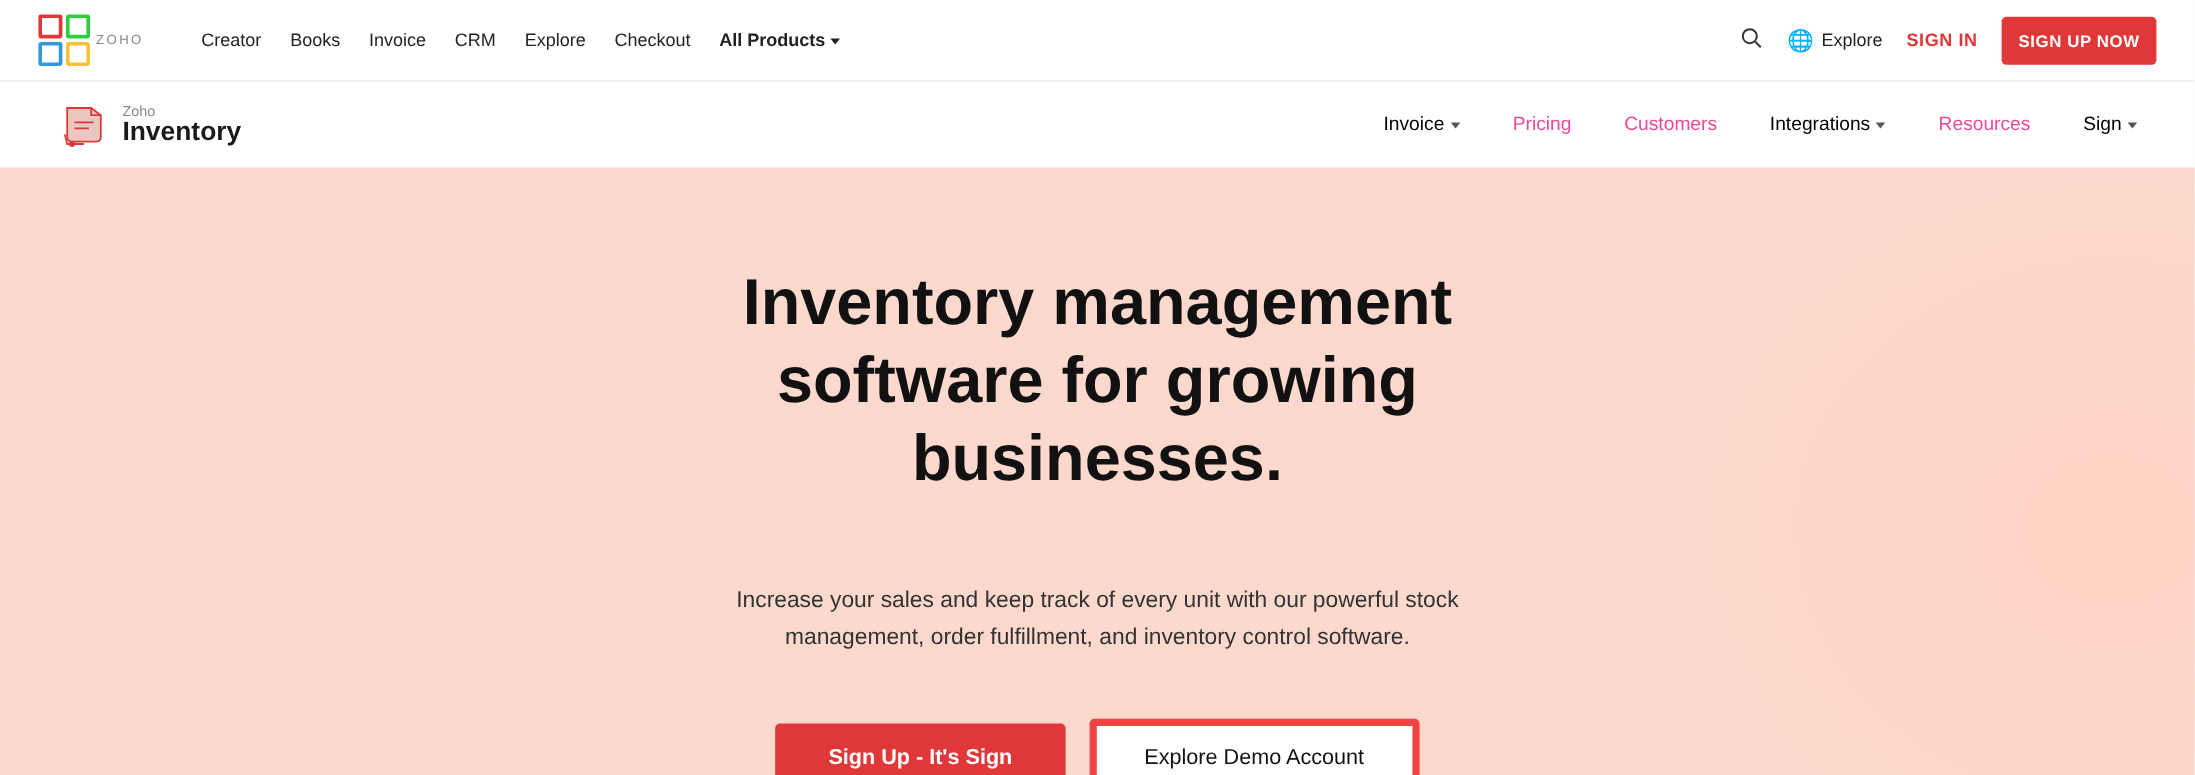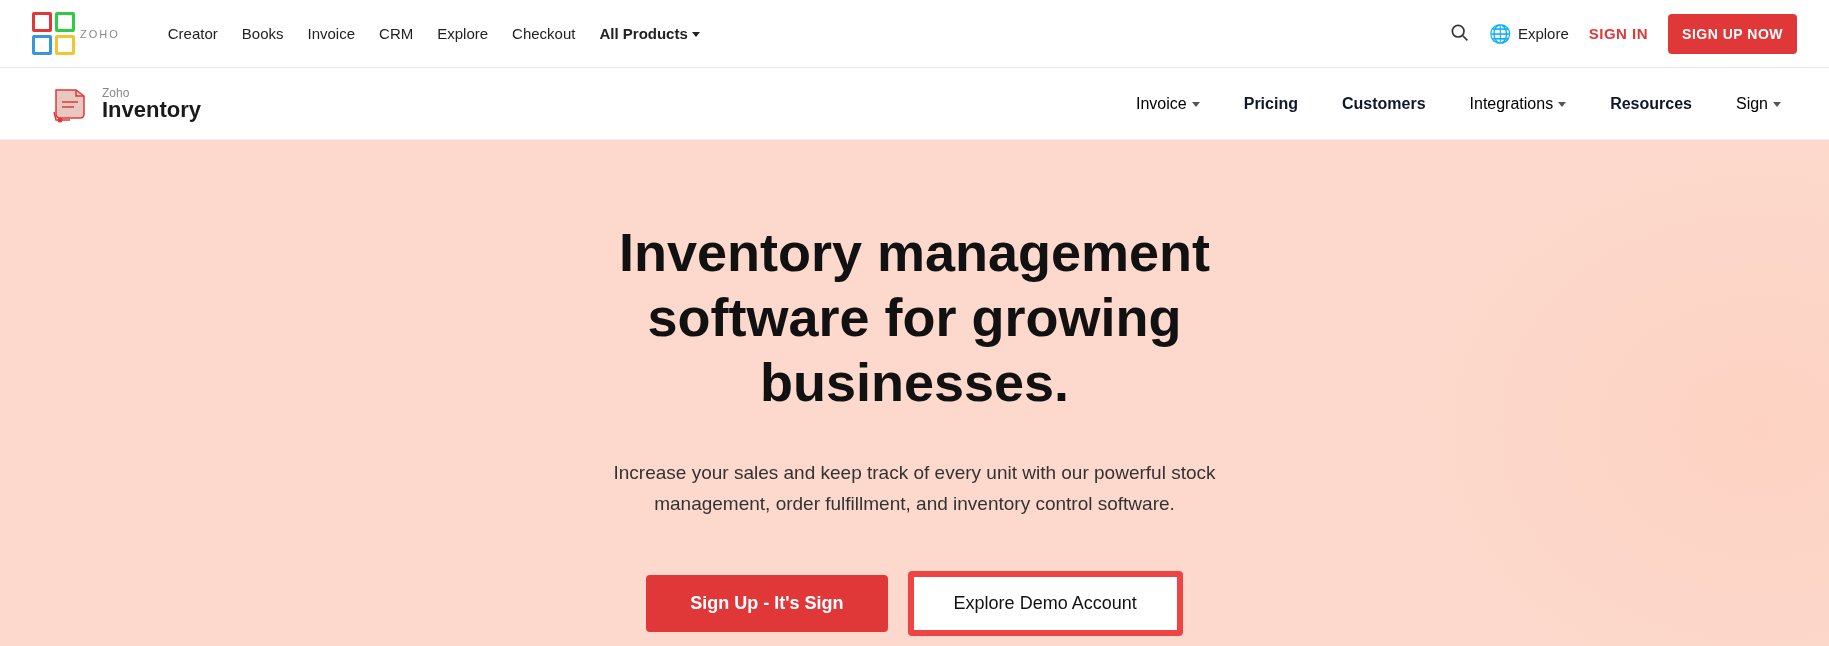--- a/index.html
+++ b/index.html
@@ -143,23 +143,23 @@
       font-weight: 700;
       color: #1a1a1a;
     }
     .second-nav-links {
       display: flex;
       align-items: center;
       gap: 44px;
     }
     .second-nav-links a {
       text-decoration: none;
-      color: #0f172a;
+      color: #ec4899;
       font-size: 16px;
-      font-weight: 700;
+      font-weight: 400;
     }
     .nav-link-with-chevron {
       display: flex;
       align-items: center;
       gap: 5px;
       cursor: pointer;
     }
     .chevron-down {
       display: inline-block;
       width: 0;
@@ -192,20 +192,21 @@
       height: 100%;
       background: radial-gradient(ellipse at 70% 50%, rgba(255,200,180,0.4) 0%, transparent 70%);
       pointer-events: none;
     }
     .hero-title {
       font-size: 54px;
       font-weight: 800;
       color: #111;
       line-height: 1.2;
       max-width: 820px;
+      margin-bottom: 28px;
     }
     .hero-subtitle {
       font-size: 19px;
       color: #333;
       max-width: 680px;
       line-height: 1.6;
       margin-bottom: 52px;
       font-weight: 400;
       margin-top: 44px;
     }

